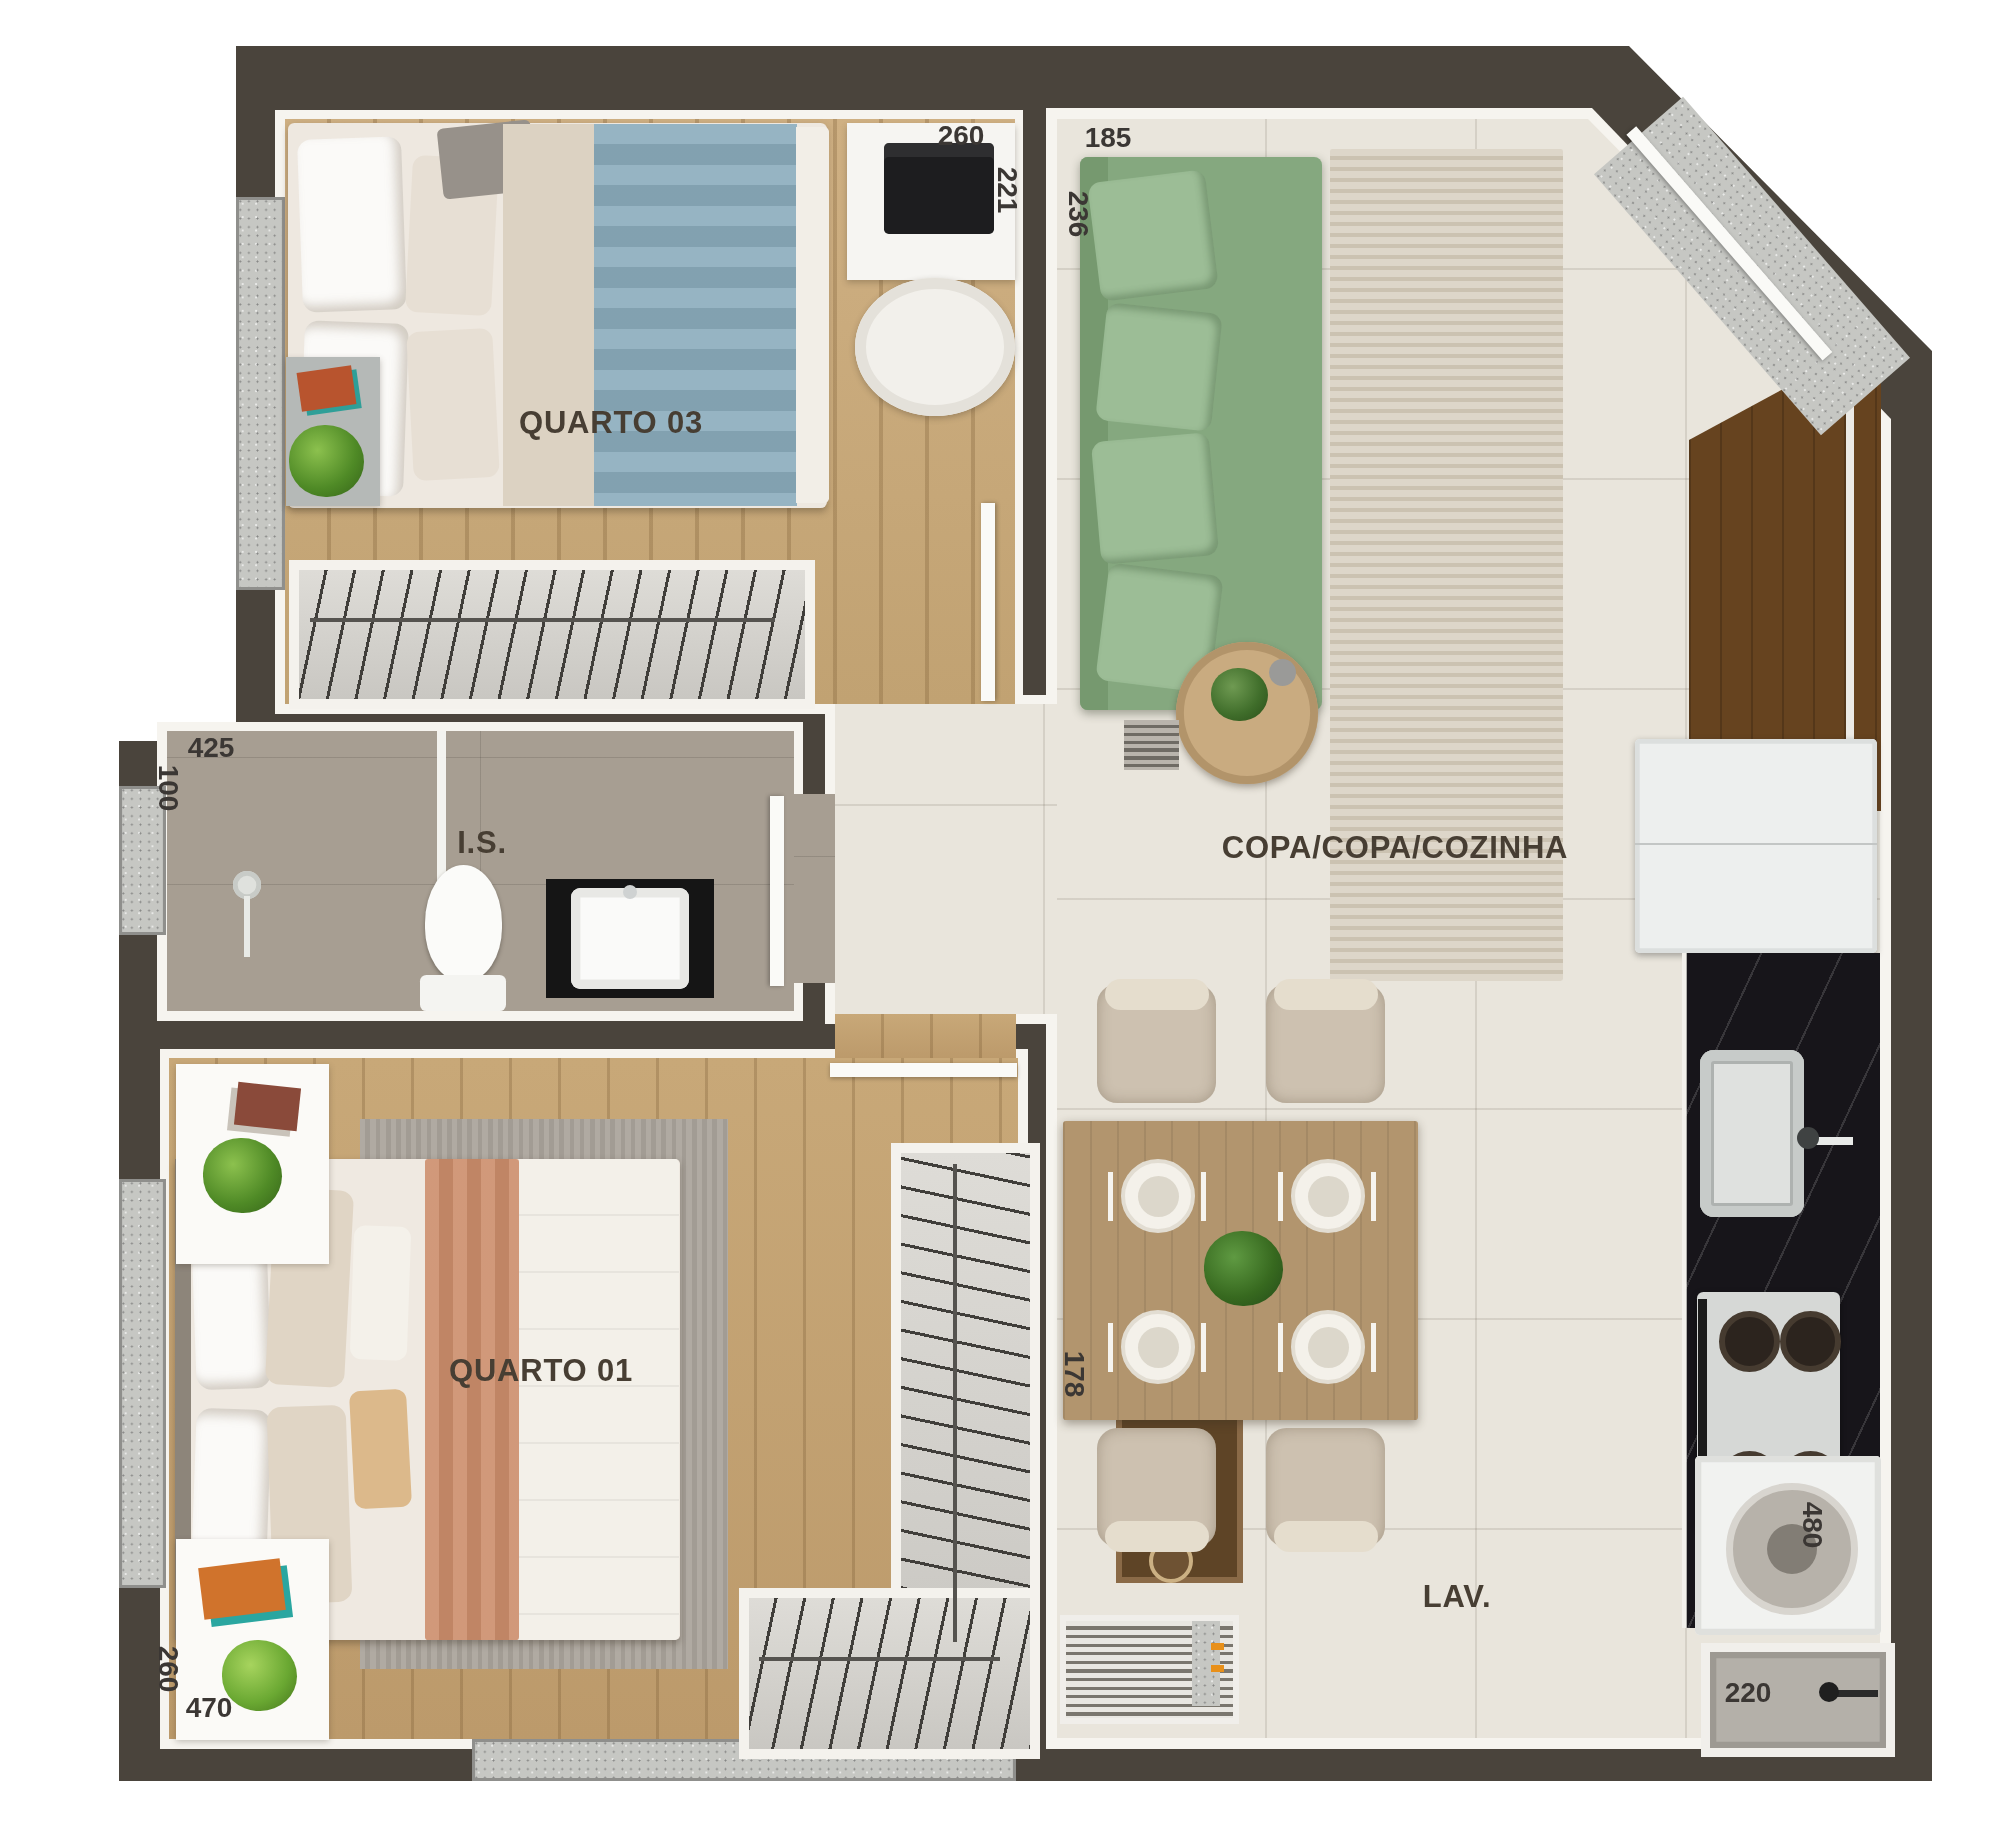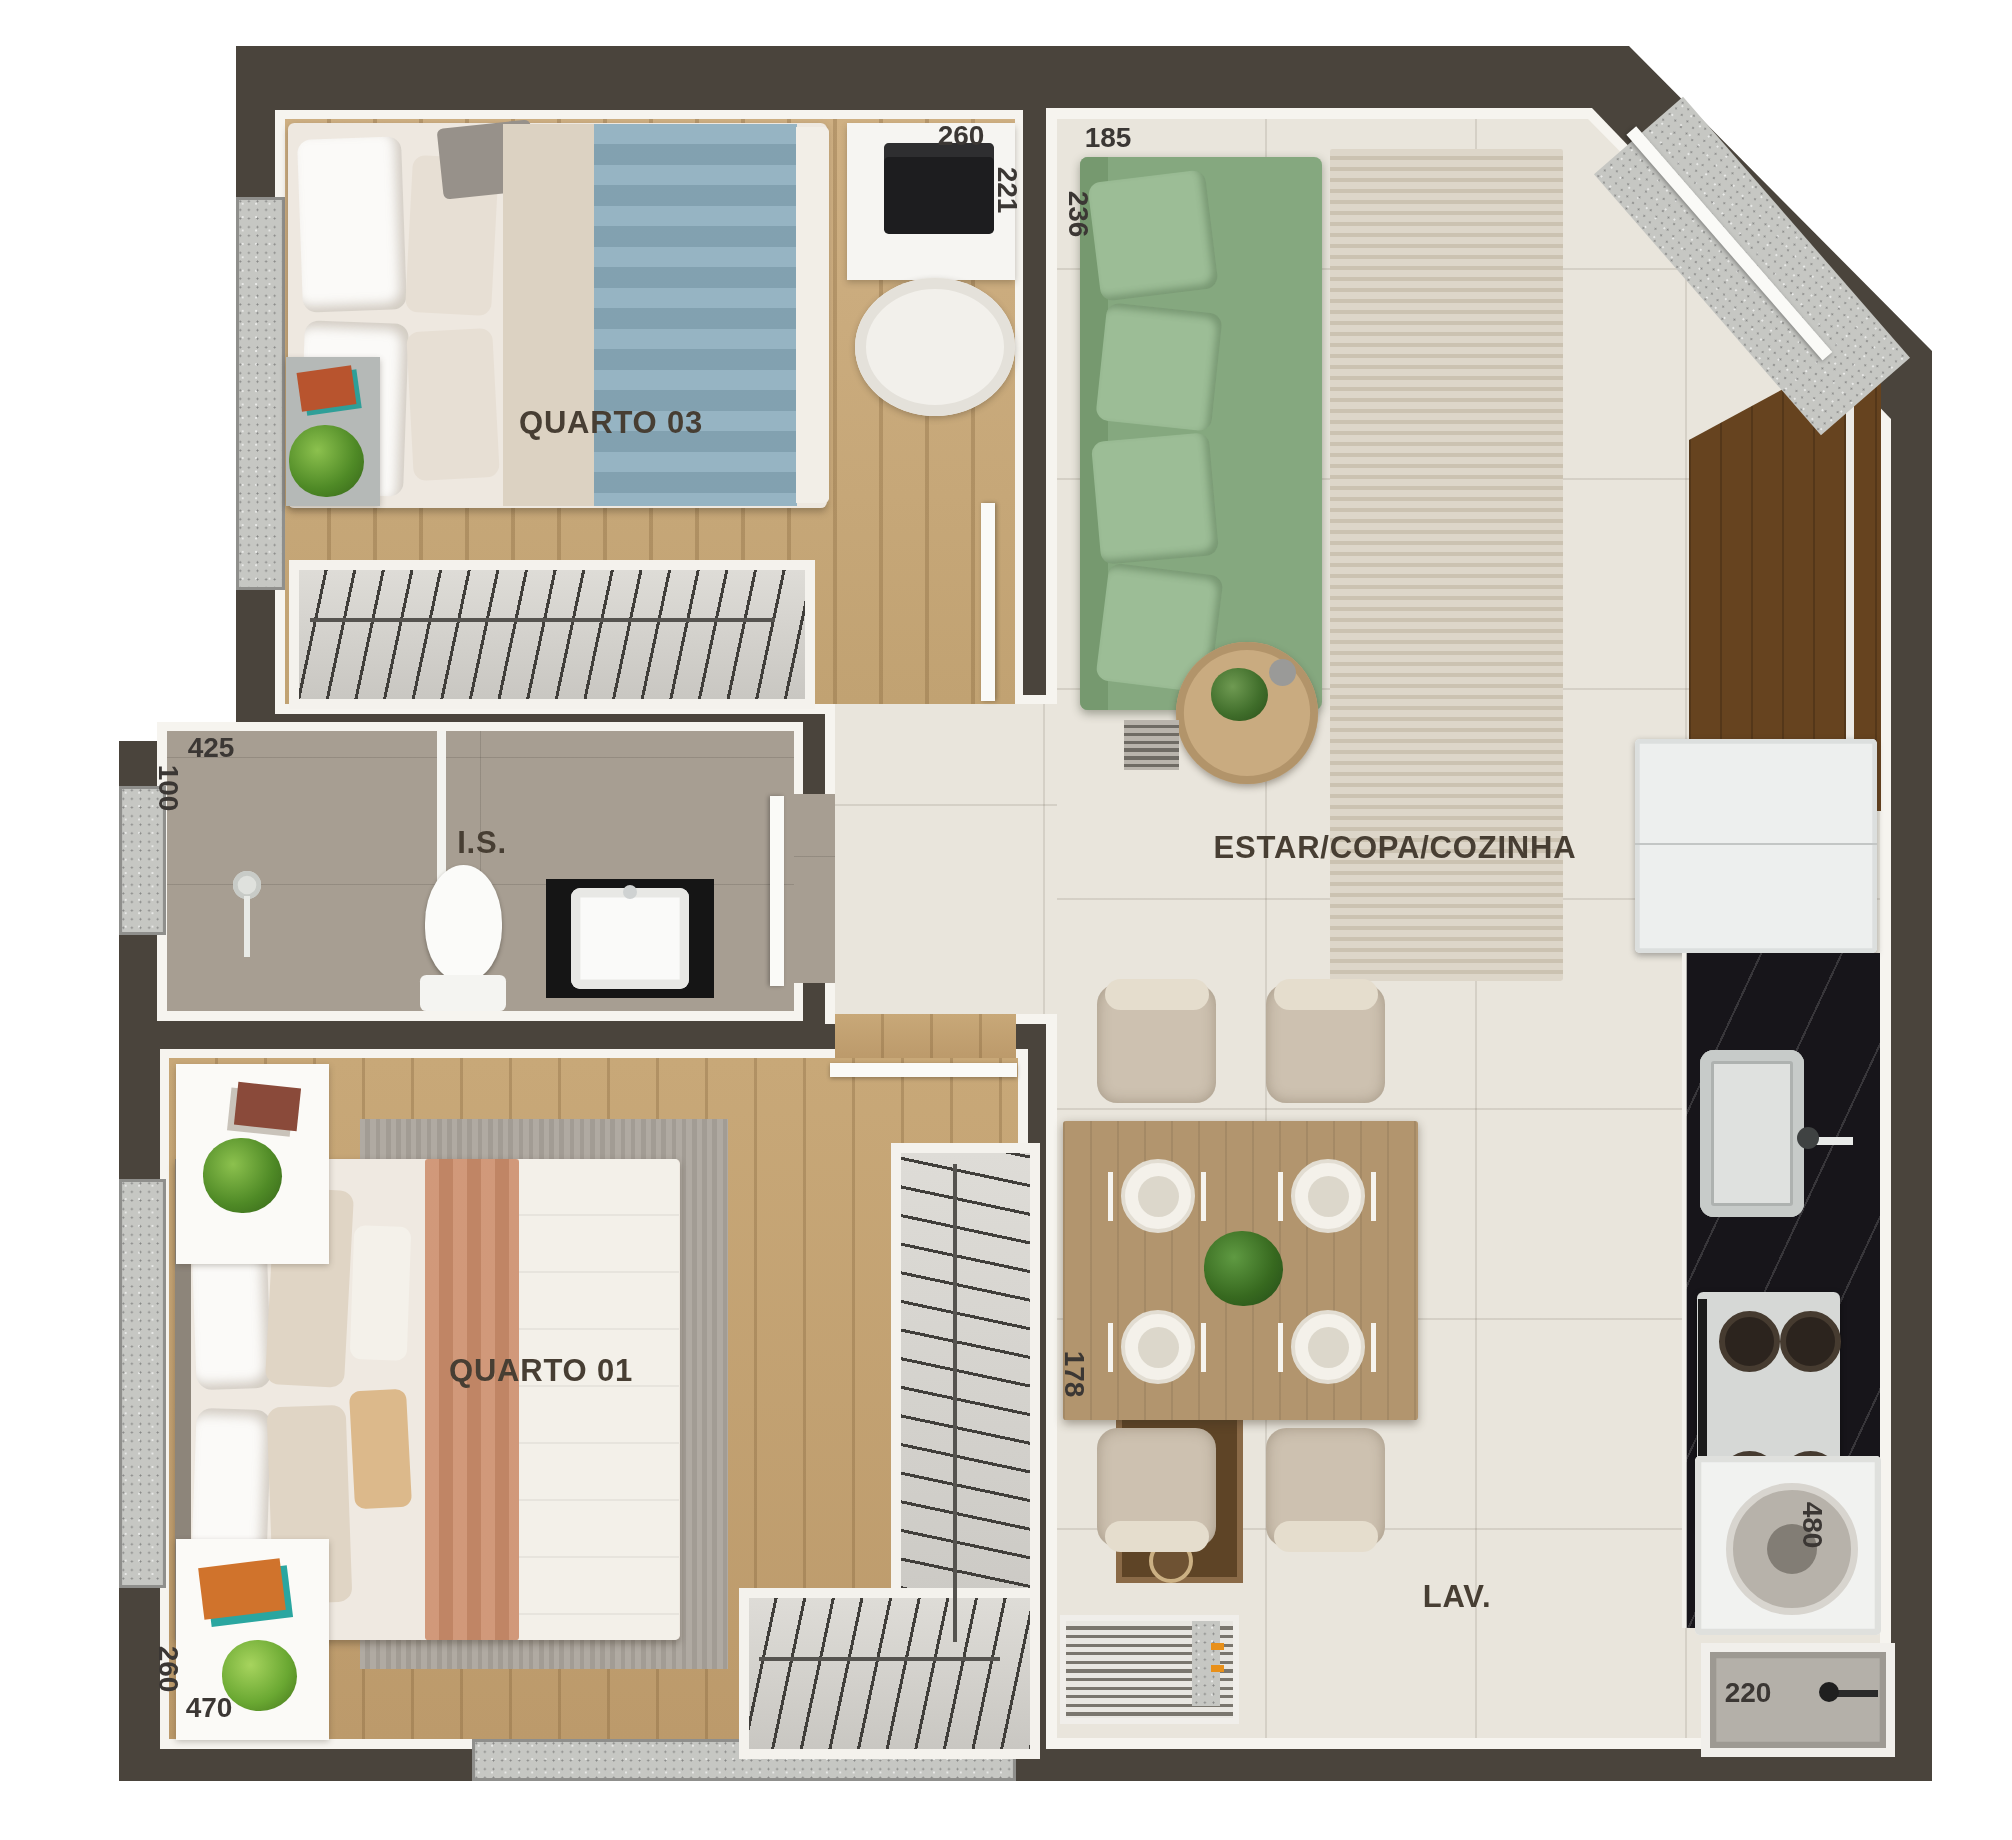--- a/index.html
+++ b/index.html
@@ -181,21 +181,21 @@
   <div class="a chair s" style="left:1266px;top:1428px;"></div>
   <div class="a plate" style="left:1121px;top:1159px;"></div>
   <div class="a plate" style="left:1291px;top:1159px;"></div>
   <div class="a plate" style="left:1121px;top:1310px;"></div>
   <div class="a plate" style="left:1291px;top:1310px;"></div>
   <div class="a plant" style="left:1204px;top:1231px;width:79px;height:75px;background:radial-gradient(circle at 38% 35%,#5f9a42,#37691f 58%,#28511a 90%);"></div>
 
   <div class="a room-lbl" style="left:611px;top:423px;">QUARTO 03</div>
   <div class="a room-lbl" style="left:541px;top:1371px;">QUARTO 01</div>
   <div class="a room-lbl" style="left:482px;top:843px;">I.S.</div>
-  <div class="a room-lbl" style="left:1395px;top:848px;">ESTAR/COPA/COZINHA</div>
+  <div class="a room-lbl" style="left:1395px;top:848px;">COPA/COPA/COZINHA</div>
   <div class="a room-lbl" style="left:1457px;top:1597px;">LAV.</div>
 
   <div class="a lbl" style="left:961px;top:136px;">260</div>
   <div class="a lbl v" style="left:1007px;top:190px;">221</div>
   <div class="a lbl" style="left:1108px;top:138px;">185</div>
   <div class="a lbl v" style="left:1078px;top:214px;">236</div>
   <div class="a lbl" style="left:211px;top:748px;">425</div>
   <div class="a lbl v" style="left:168px;top:788px;">100</div>
   <div class="a lbl v" style="left:1074px;top:1374px;">178</div>
   <div class="a lbl v" style="left:168px;top:1669px;">260</div>

